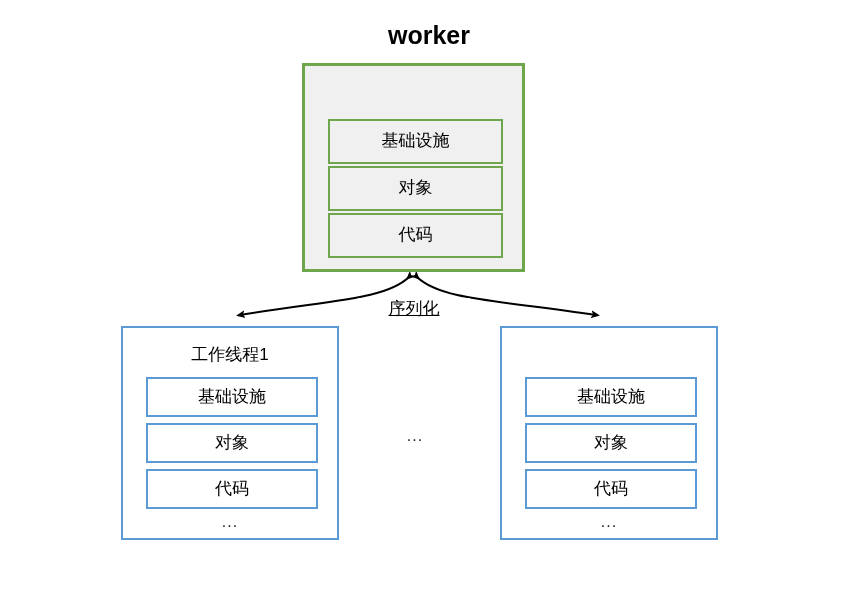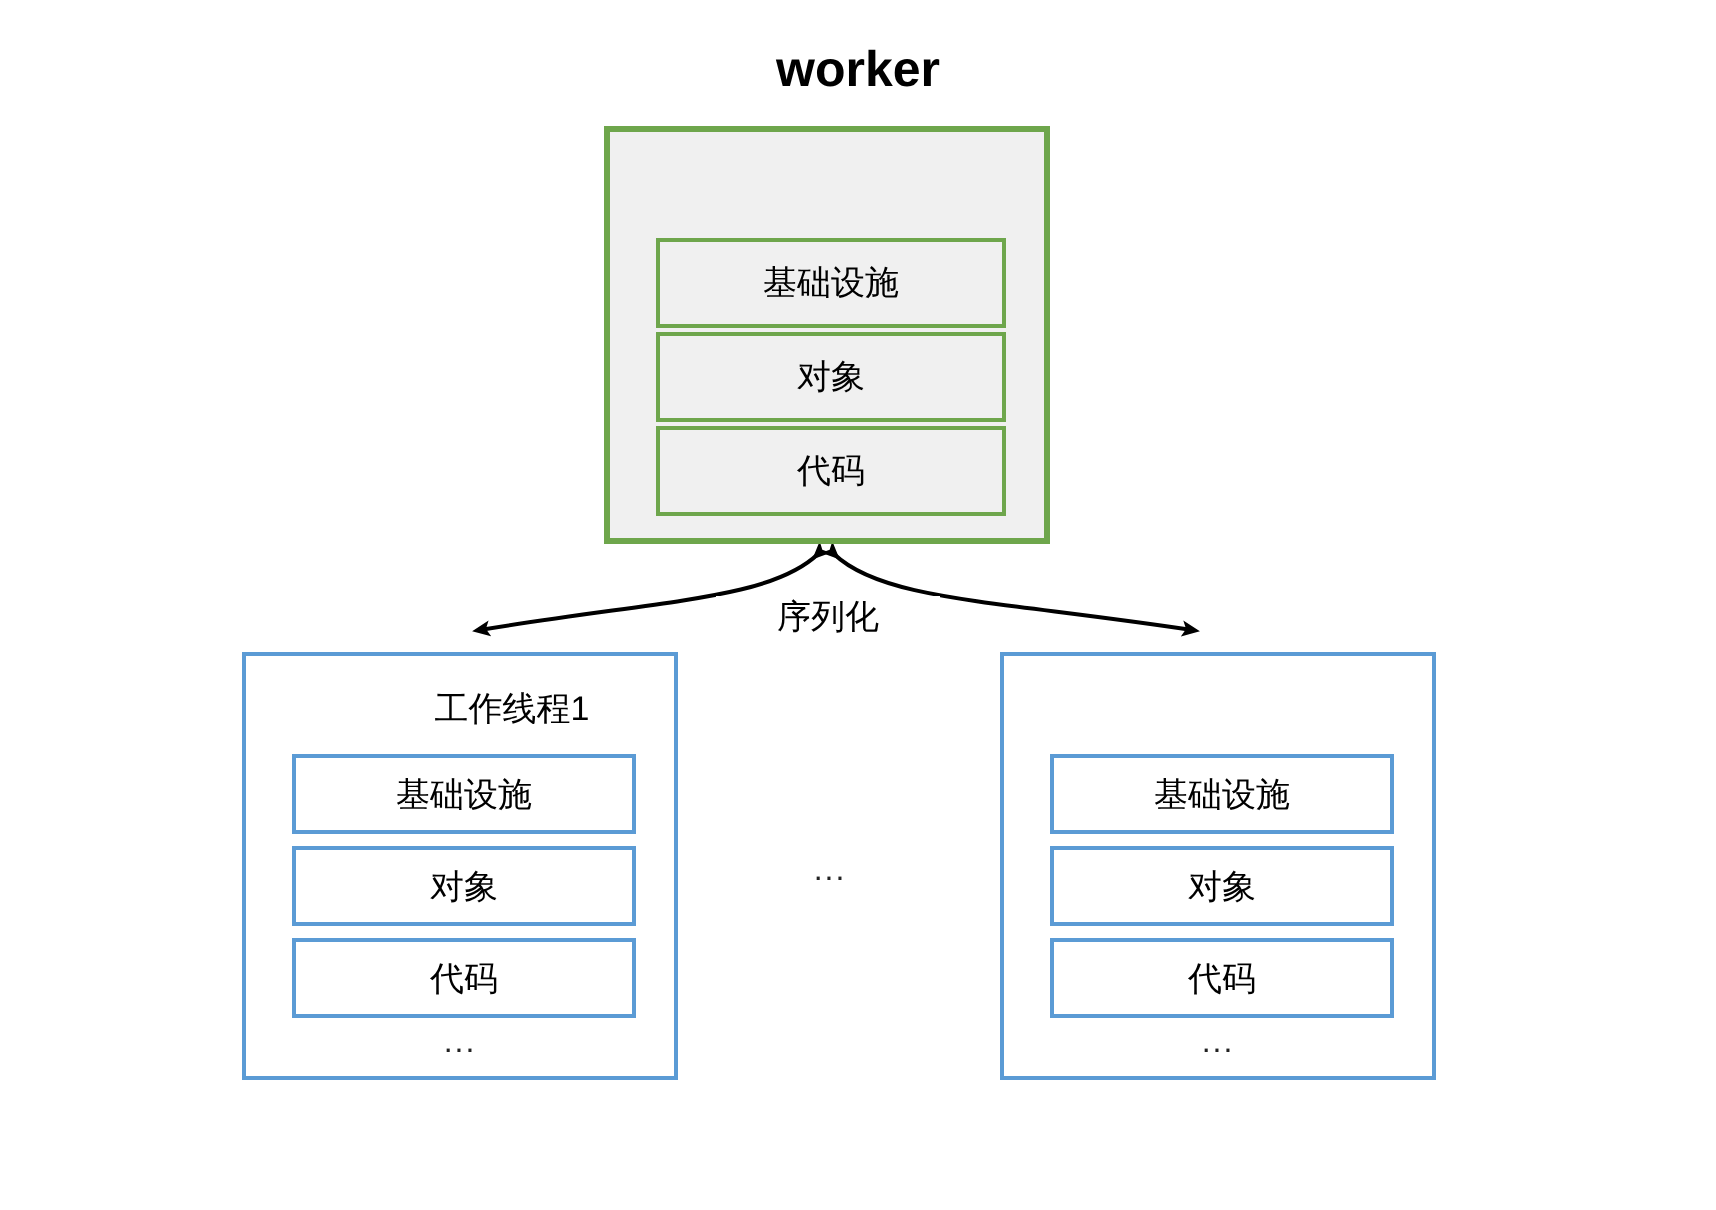--- a/index.html
+++ b/index.html
@@ -67,33 +67,34 @@
     position: absolute;
     left: 0;
     width: 100%;
     text-align: center;
     font-size: 17px;
     line-height: 20px;
     color: #000000;
   }
 
   .node-host .node-header { top: 19px; }
-  .node-worker .node-header { top: 17px; padding-left: 26px; }
+  .node-worker .node-header { top: 17px; }
 
   
   .sub-box {
     position: absolute;
     box-sizing: border-box;
     display: flex;
     align-items: center;
     justify-content: center;
     font-size: 17px;
     line-height: 19px;
     color: #000000;
     background: transparent;
+    font-family: Liberation Mono, monospace;
   }
 
   .sub-box-green {
     left: 23px;
     width: 175px;
     height: 45px;
     border: 2px solid #6ea64c;
   }
   .node-host .sub-box-green.i0 { top: 53px; }
   .node-host .sub-box-green.i1 { top: 100px; }
@@ -139,20 +140,21 @@
     position: absolute;
     left: 358px;
     top: 298px;
     width: 112px;
     text-align: center;
     font-size: 17px;
     line-height: 20px;
     color: #000000;
     background: #ffffff;
     padding: 1px 0;
+    text-decoration: underline;
   }
 
   svg.edges {
     position: absolute;
     left: 0;
     top: 0;
     width: 858px;
     height: 605px;
     pointer-events: none;
   }

